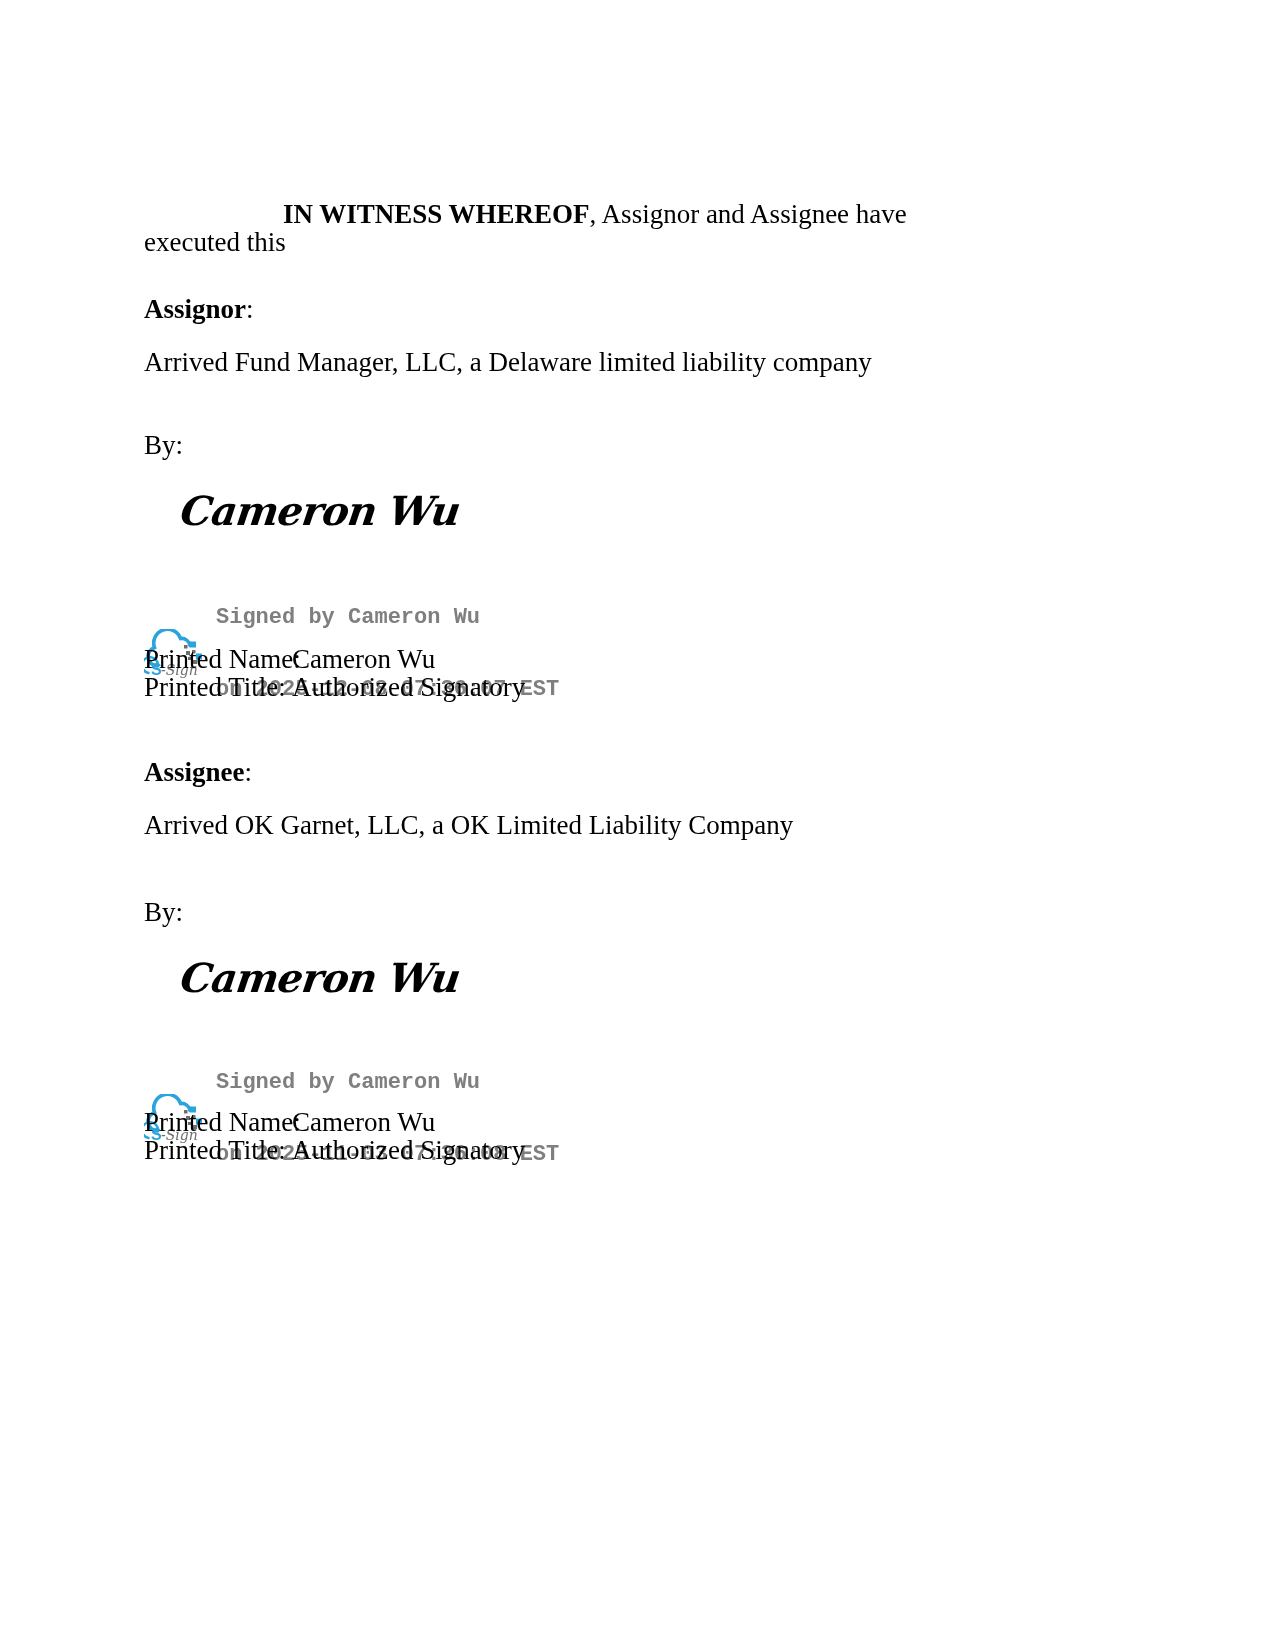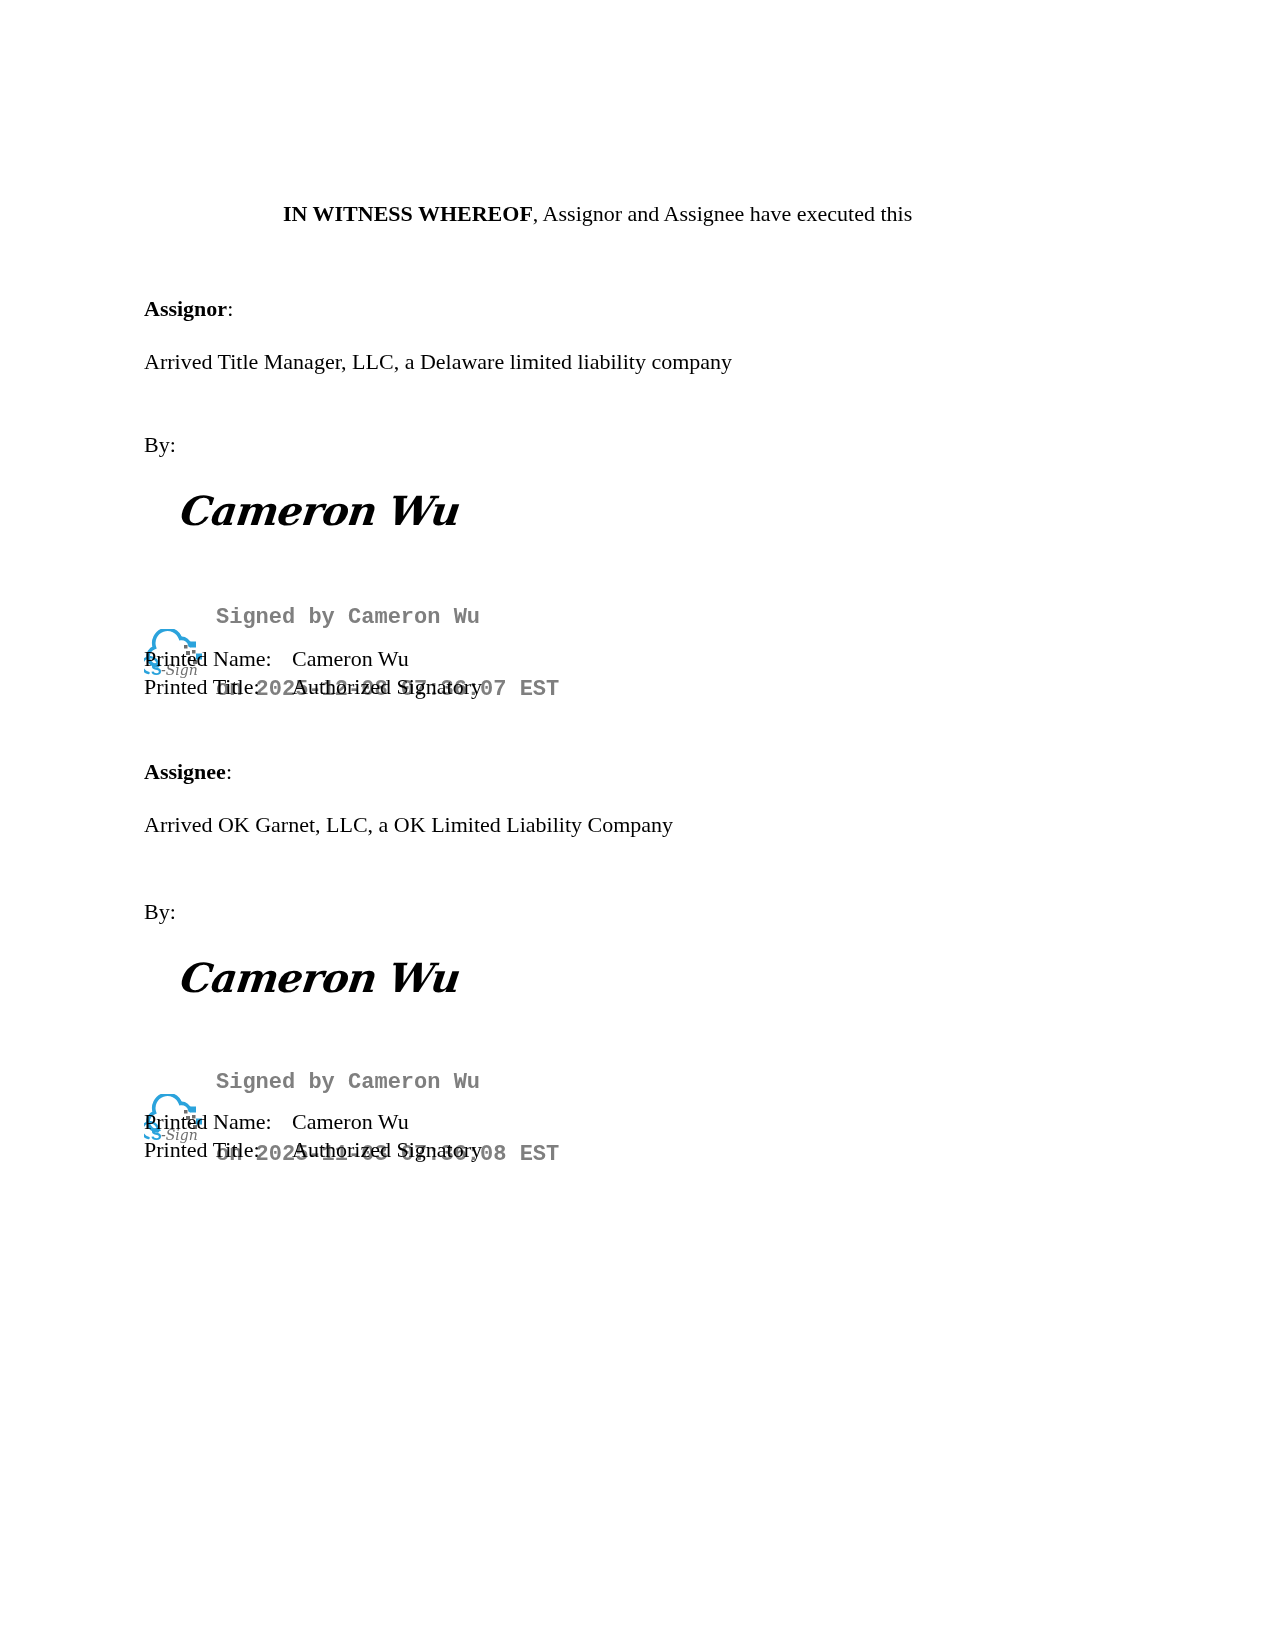--- a/index.html
+++ b/index.html
@@ -5,21 +5,21 @@
   html, body { margin: 0; padding: 0; background: #ffffff; }
   .page {
     position: relative;
     width: 1275px;
     height: 1649px;
     background: #ffffff;
     font-family: "Liberation Serif", serif;
     color: #000000;
     overflow: hidden;
   }
-  .block { position: absolute; left: 144px; font-size: 22px; line-height: 28px; }
+  .block { position: absolute; left: 144px; font-size: 27px; line-height: 28px; }
   .intro { width: 860px; text-indent: 139px; }
   b, .bold { font-weight: bold; }
   .sig-line {
     position: absolute;
     left: 181px;
     font-family: "DejaVu Serif", serif;
     font-style: italic;
     font-weight: bold;
     font-size: 40px;
     line-height: 42px;
@@ -52,21 +52,21 @@
 <div class="page">
 
   <div class="block intro" style="top:200px">
     <span class="bold">IN WITNESS WHEREOF</span><span>, Assignor and Assignee have executed this</span><br>
   </div>
 
   <div class="block" style="top:295px">
     <span class="bold">Assignor</span><span>:</span>
   </div>
 
-  <div class="block" style="top:348px">Arrived Title Manager, LLC, a Delaware limited liability company</div>
+  <div class="block" style="top:348px">Arrived Fund Manager, LLC, a Delaware limited liability company</div>
 
   <div class="block" style="top:431px">By:</div>
 
   <div class="sig-line" style="top:490px">Cameron Wu</div>
 
   <div class="stamp" style="top:558px">
     <svg class="stamp-logo" viewBox="0 0 64 50">
       <path d="M 13.5 37 A 9.5 9.5 0 0 1 10.5 18.5 A 13.5 13.5 0 0 1 36.5 9.5 A 8.5 8.5 0 0 1 46 16.5" fill="none" stroke="#2BA3DC" stroke-width="3.6" stroke-linecap="round"></path>
       <path d="M 14 36.5 A 8 8 0 1 0 4.5 44" fill="none" stroke="#2BA3DC" stroke-width="2.4" stroke-linecap="round"></path>
       <rect x="40" y="16" width="3.5" height="3.5" fill="#6E6E6E"></rect>

